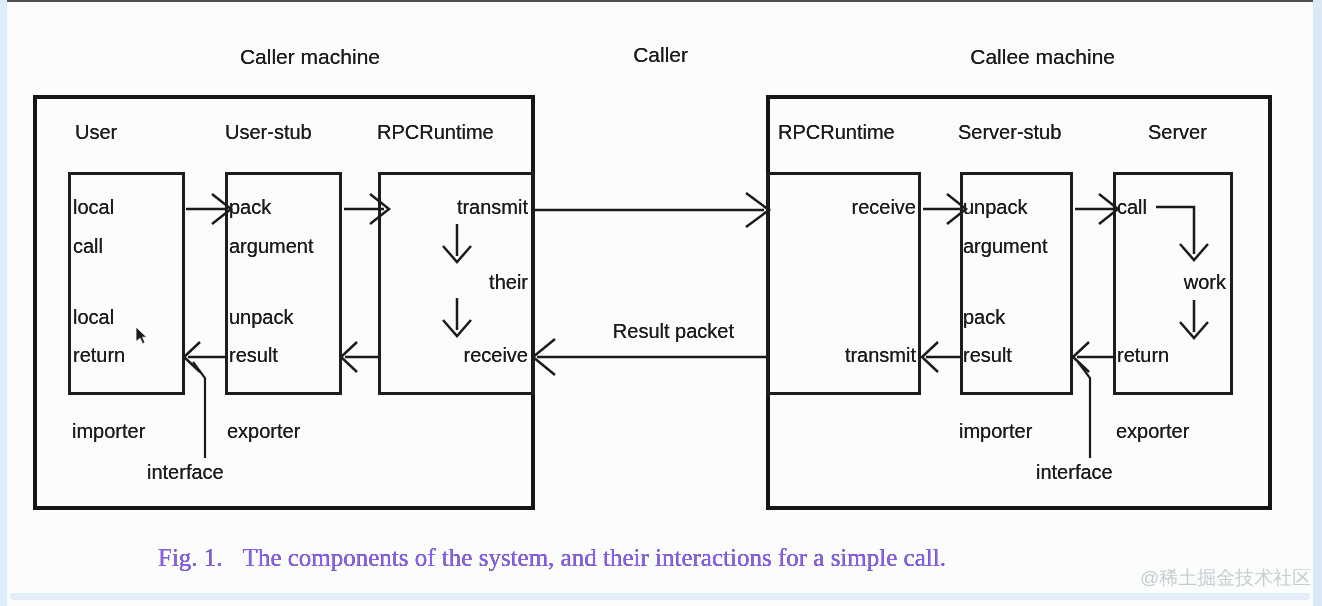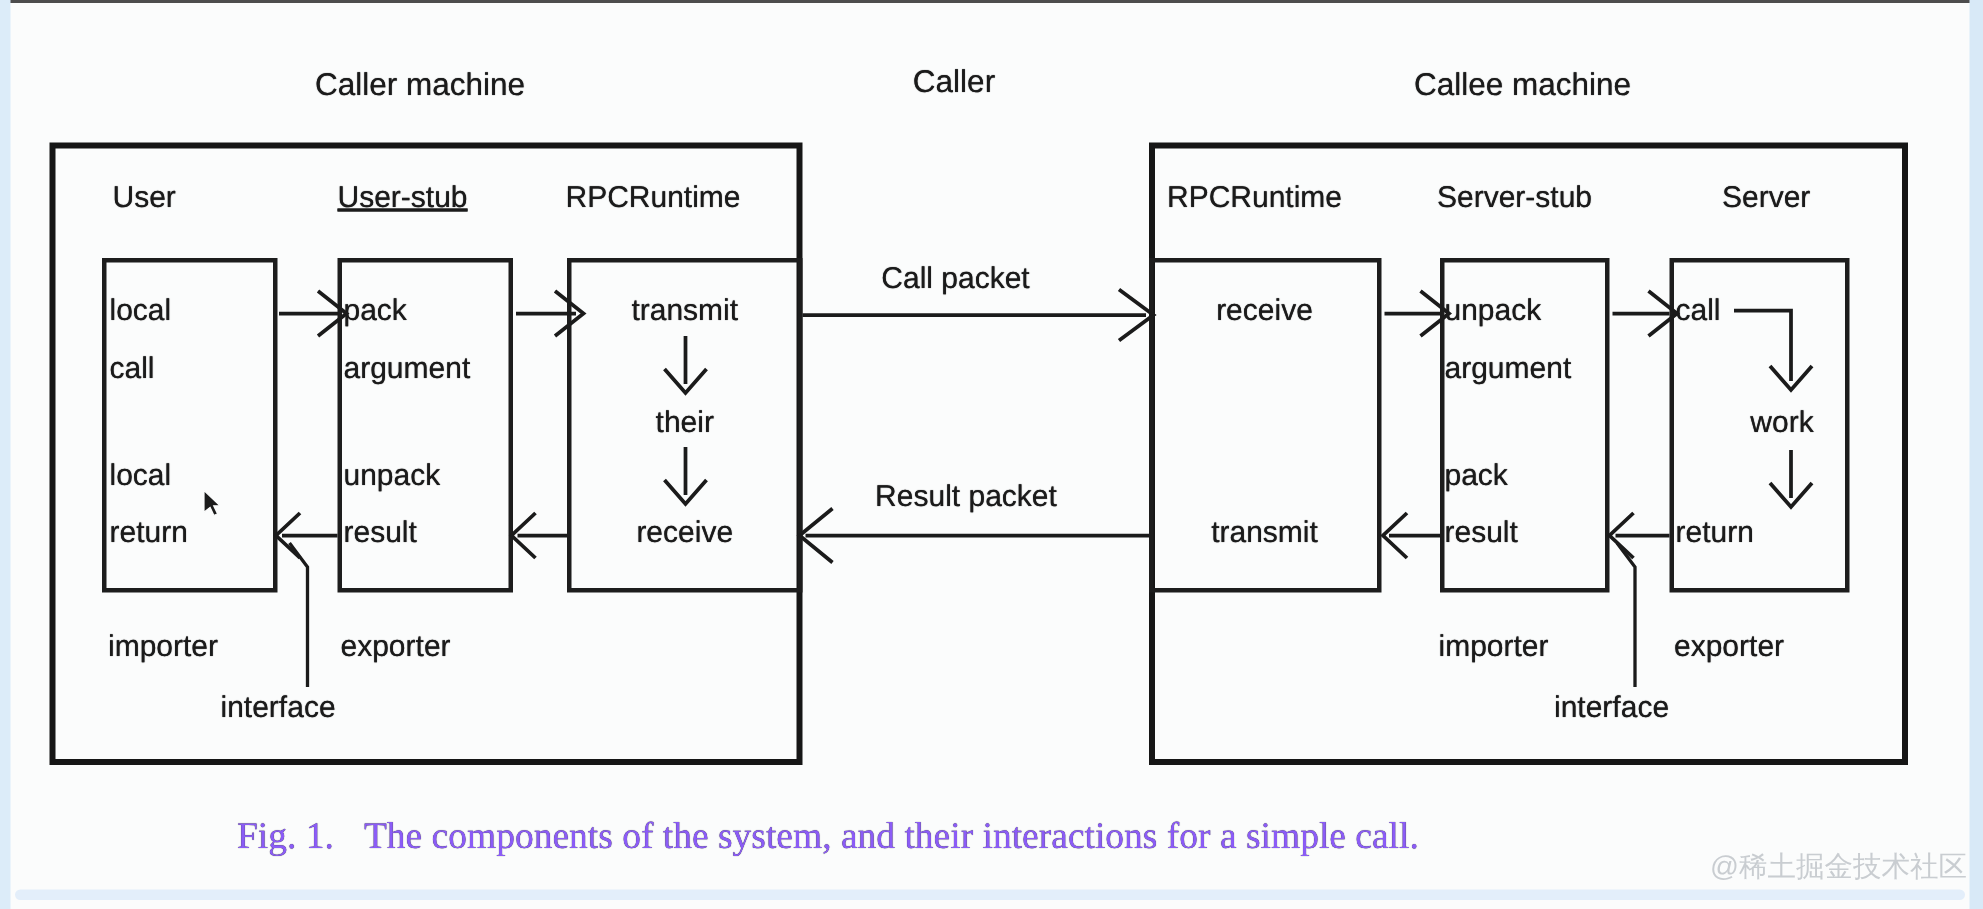--- a/index.html
+++ b/index.html
@@ -10,21 +10,21 @@
     color:#1b1b1b;
   }
   
   .edge-top{position:absolute;left:6px;top:0;width:1316px;height:2px;background:#2e2e2e;opacity:.85;}
   .edge-left{position:absolute;left:0;top:0;width:7px;height:606px;background:#dcecf9;}
   .edge-right{position:absolute;right:0;top:0;width:9px;height:606px;background:#d8e9f7;}
   .edge-bottom{position:absolute;left:10px;top:593px;width:1300px;height:7px;background:#e3eefa;border-radius:4px;}
 
   .lbl{position:absolute;font-size:20px;line-height:22px;white-space:nowrap;
        text-shadow:0 0 0.6px #1b1b1b;}
-  .ctr{text-align:center;}
+  .ctr{text-align:right;}
   .machine-title{font-size:21px;}
 
   .outer-box{position:absolute;border:4px solid #161616;box-sizing:border-box;background:transparent;}
   .inner-box{position:absolute;border:3px solid #1d1d1d;box-sizing:border-box;background:transparent;}
 
   .overlay{position:absolute;left:0;top:0;width:1322px;height:606px;pointer-events:none;}
   .overlay *{vector-effect:non-scaling-stroke;}
 
   .caption{
     position:absolute;left:158px;top:544px;width:1010px;
@@ -50,21 +50,21 @@
 
   <div class="lbl ctr machine-title" style="left:180px;top:46px;width:200px;">Caller machine</div>
   <div class="lbl ctr machine-title" style="left:584px;top:44px;width:104px;">Caller</div>
   <div class="lbl ctr machine-title" style="left:915px;top:46px;width:200px;">Callee machine</div>
 
   <div class="outer-box" style="left:33px;top:95px;width:502px;height:415px;"></div>
 
   <div class="outer-box" style="left:766px;top:95px;width:506px;height:415px;"></div>
 
   <div class="lbl" style="left:75px;top:121px;">User</div>
-  <div class="lbl" style="left:225px;top:121px;text-decoration:underline;">User-stub</div>
+  <div class="lbl" style="left:225px;top:121px;">User-stub</div>
   <div class="lbl" style="left:377px;top:121px;">RPCRuntime</div>
 
   <div class="lbl" style="left:778px;top:121px;">RPCRuntime</div>
   <div class="lbl" style="left:958px;top:121px;">Server-stub</div>
   <div class="lbl" style="left:1148px;top:121px;">Server</div>
 
   <div class="inner-box" style="left:68px;top:172px;width:117px;height:223px;"></div>
   <div class="inner-box" style="left:225px;top:172px;width:117px;height:223px;"></div>
   <div class="inner-box" style="left:378px;top:172px;width:157px;height:223px;"></div>
 
@@ -91,21 +91,20 @@
 
   <div class="lbl" style="left:963px;top:196px;">unpack</div>
   <div class="lbl" style="left:963px;top:235px;">argument</div>
   <div class="lbl" style="left:963px;top:306px;">pack</div>
   <div class="lbl" style="left:963px;top:344px;">result</div>
 
   <div class="lbl" style="left:1117px;top:196px;">call</div>
   <div class="lbl ctr" style="left:1150px;top:271px;width:76px;">work</div>
   <div class="lbl" style="left:1117px;top:344px;">return</div>
 
-  <div class="lbl ctr" style="left:557px;top:175px;width:160px;">Call packet</div>
   <div class="lbl ctr" style="left:554px;top:320px;width:180px;">Result packet</div>
 
   <div class="lbl" style="left:72px;top:420px;">importer</div>
   <div class="lbl" style="left:227px;top:420px;">exporter</div>
   <div class="lbl" style="left:147px;top:461px;">interface</div>
 
   <div class="lbl" style="left:959px;top:420px;">importer</div>
   <div class="lbl" style="left:1116px;top:420px;">exporter</div>
   <div class="lbl" style="left:1036px;top:461px;">interface</div>
 

